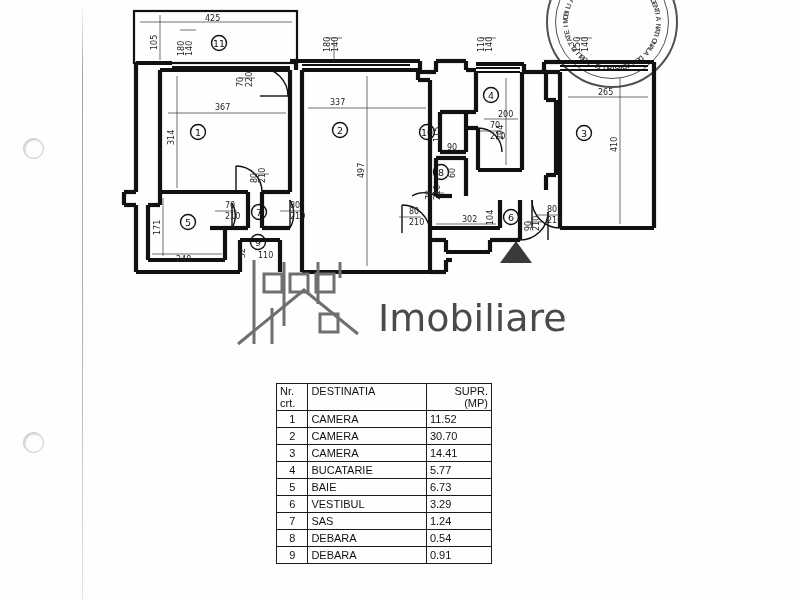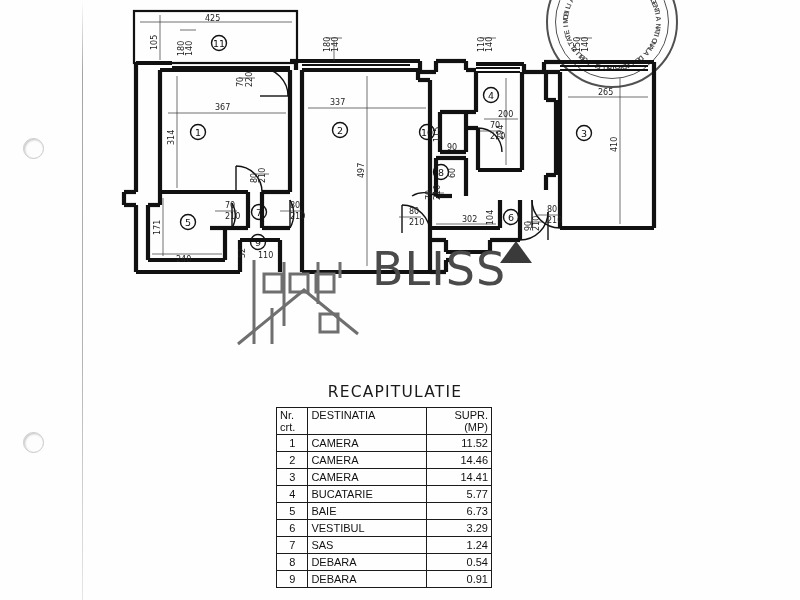--- a/index.html
+++ b/index.html
@@ -78,21 +78,21 @@
   table.recap-table{
     border-collapse:collapse;width:216px;
     font-family:Liberation Sans, sans-serif;
   }
   table.recap-table td, table.recap-table th{
     border:1px solid #1b1b1b;font-size:11px;color:#111;font-weight:400;
     padding:1px 3px;height:17px;box-sizing:border-box;
   }
   .c-nr{width:34px;text-align:center;}
   .c-dest{width:132px;text-align:left;padding-left:7px;margin-top:19px;}
-  .c-supr{width:72px;text-align:right;}
+  .c-supr{width:72px;text-align:left;}
   th.c-nr,th.c-dest,th.c-supr{height:34px;vertical-align:top;font-size:10.5px;line-height:12px;}
   th.c-nr{text-align:left;padding-left:3px;}
   th.c-dest{padding-left:7px;}
   th.c-supr{text-align:right;padding-top:3px;}
   .hdr2{display:block;}
 </style>
 </head>
 <body>
 
 <div class="page">
@@ -415,25 +415,24 @@
         <path d="M 40 60 L 40 96"></path>
         <path d="M 52 14 L 52 78"></path>
         <path d="M 86 14 L 86 56"></path>
         <path d="M 108 14 L 108 30"></path>
         <rect x="32" y="26" width="18" height="18"></rect>
         <rect x="58" y="26" width="18" height="18"></rect>
         <rect x="84" y="26" width="18" height="18"></rect>
         <rect x="88" y="66" width="18" height="18"></rect>
       </g>
     </svg>
-    <div class="wm-title">BLISS</div>
+    <div class="wm-sub">Imobiliare</div>
   </div>
 
   <div class="recap">
-    <div class="recap-title">RECAPITULATIE</div>
     <table class="recap-table">
       <thead>
         <tr>
           <th class="c-nr">
             <span class="hdr2">Nr.</span>
             <span class="hdr2">crt.</span>
           </th>
           <th class="c-dest">DESTINATIA</th>
           <th class="c-supr">
             <span class="hdr2">SUPR.</span>
@@ -443,21 +442,21 @@
       </thead>
       <tbody id="recap-body">
           <tr>
             <td class="c-nr">1</td>
             <td class="c-dest">CAMERA</td>
             <td class="c-supr">11.52</td>
           </tr>
           <tr>
             <td class="c-nr">2</td>
             <td class="c-dest">CAMERA</td>
-            <td class="c-supr">14.46</td>
+            <td class="c-supr">30.70</td>
           </tr>
           <tr>
             <td class="c-nr">3</td>
             <td class="c-dest">CAMERA</td>
             <td class="c-supr">14.41</td>
           </tr>
           <tr>
             <td class="c-nr">4</td>
             <td class="c-dest">BUCATARIE</td>
             <td class="c-supr">5.77</td>

